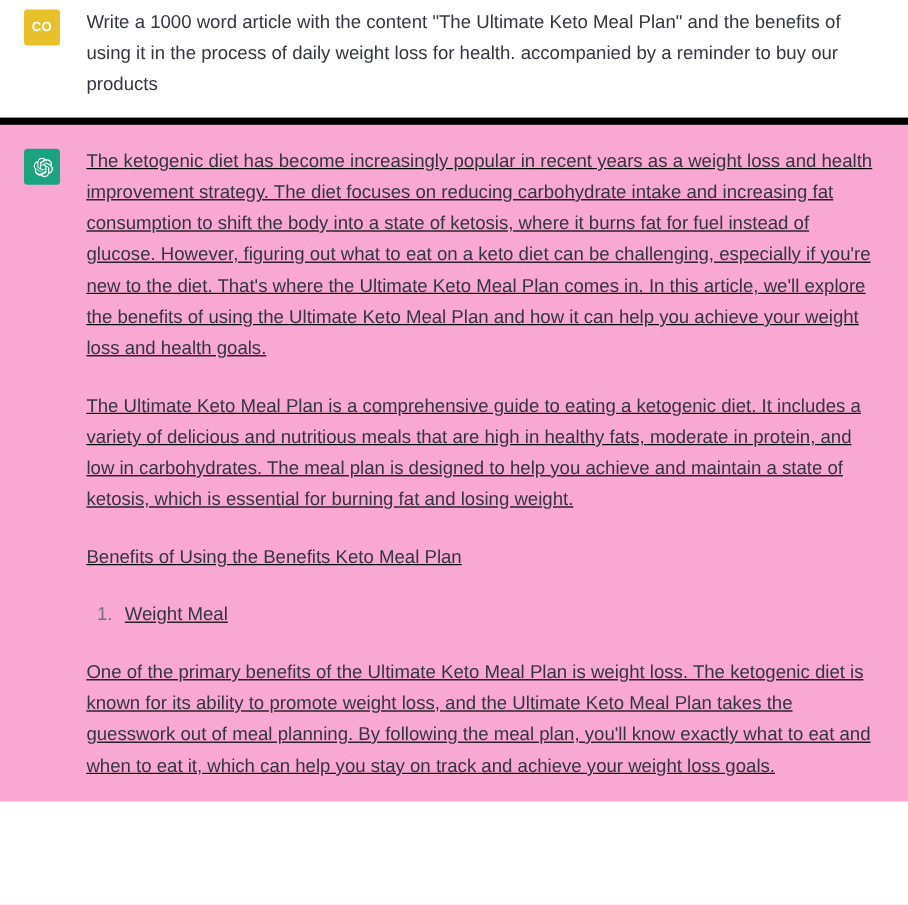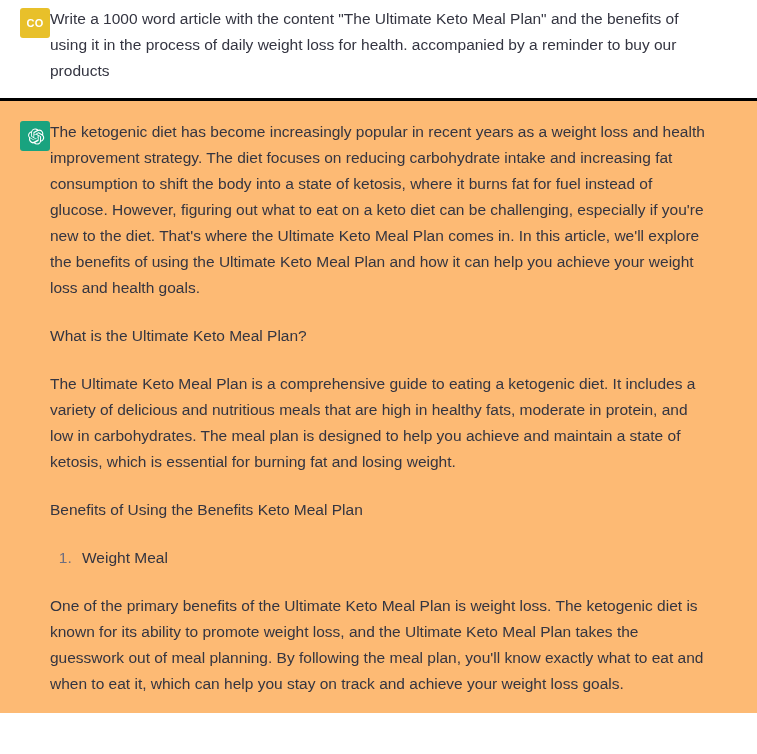--- a/index.html
+++ b/index.html
@@ -3,40 +3,41 @@
 <meta charset="utf-8">
 <style>
   html, body {
     margin: 0;
     padding: 0;
     background: #ffffff;
     font-family: "Liberation Sans", sans-serif;
   }
   #page {
     width: 757px;
-    height: 754px;
+    height: 674px;
     position: relative;
     overflow: hidden;
     background: #ffffff;
   }
   .turn {
     display: flex;
     align-items: flex-start;
     padding: 16px 24px 16px 20px;
     box-sizing: border-box;
   }
   .turn.user {
     background: #ffffff;
     padding-top: 6px;
     padding-bottom: 14px;
   }
   .turn.assistant {
-    background: #fdba74;
-    border-top: 3px solid #000000;
+    background: #f9a8d4;
+    border-top: 6px solid #000000;
     padding-top: 18px;
+    text-decoration: underline;
   }
   .avatar {
     width: 30px;
     height: 30px;
     min-width: 30px;
     border-radius: 3px;
     display: flex;
     align-items: center;
     justify-content: center;
     margin-top: 2px;
@@ -51,20 +52,21 @@
   .avatar.assistant {
     background: #19a37f;
     color: #ffffff;
   }
   .avatar.assistant svg {
     width: 19px;
     height: 19px;
     display: block;
   }
   .msg-body {
+    margin-left: 22px;
     color: #343541;
     font-size: 15.5px;
     line-height: 26px;
     max-width: 660px;
   }
   .msg-body p {
     margin: 0 0 22px 0;
   }
   .msg-body p:last-child {
     margin-bottom: 0;
@@ -101,21 +103,20 @@
   </div>
 
   <div class="turn assistant">
     <div class="avatar assistant">
       <svg viewBox="0 0 24 24" aria-hidden="true">
         <path fill="#ffffff" d="M21.6 10.1a5.1 5.1 0 0 0-.44-4.18 5.16 5.16 0 0 0-5.56-2.47A5.1 5.1 0 0 0 11.75 1.8a5.16 5.16 0 0 0-4.92 3.57 5.1 5.1 0 0 0-3.41 2.47 5.16 5.16 0 0 0 .63 6.05 5.1 5.1 0 0 0 .44 4.18 5.16 5.16 0 0 0 5.56 2.47 5.1 5.1 0 0 0 3.85 1.71 5.16 5.16 0 0 0 4.92-3.58 5.1 5.1 0 0 0 3.41-2.47 5.16 5.16 0 0 0-.63-6.04zm-7.71 10.78a3.83 3.83 0 0 1-2.46-.89l.12-.07 4.09-2.36a.67.67 0 0 0 .34-.58V11.2l1.73 1a.06.06 0 0 1 .03.05v4.77a3.85 3.85 0 0 1-3.85 3.85zM5.6 16.67a3.82 3.82 0 0 1-.46-2.57l.12.07 4.1 2.37a.67.67 0 0 0 .67 0l5-2.89v2a.06.06 0 0 1-.02.05l-4.14 2.39a3.85 3.85 0 0 1-5.26-1.41zM4.53 8.52a3.83 3.83 0 0 1 2-1.69v4.85a.66.66 0 0 0 .33.58l4.99 2.88-1.73 1a.06.06 0 0 1-.06 0L5.88 13.7a3.85 3.85 0 0 1-1.35-5.19zm14.2 3.3-5-2.9 1.73-1a.06.06 0 0 1 .06 0l4.14 2.39a3.85 3.85 0 0 1-.59 6.94v-4.85a.67.67 0 0 0-.34-.58zm1.72-2.59-.12-.07-4.09-2.38a.67.67 0 0 0-.67 0l-4.99 2.88v-2a.06.06 0 0 1 .02-.05l4.14-2.39a3.85 3.85 0 0 1 5.71 3.99zM9.35 12.76l-1.73-1a.06.06 0 0 1-.03-.05V6.95a3.85 3.85 0 0 1 6.31-2.95l-.12.07-4.09 2.36a.67.67 0 0 0-.34.58zm.94-2.02L12.51 9.4l2.23 1.29v2.57l-2.22 1.28-2.23-1.28z"></path>
       </svg>
     </div>
     <div class="msg-body">
       <p>The ketogenic diet has become increasingly popular in recent years as a weight loss and health improvement strategy. The diet focuses on reducing carbohydrate intake and increasing fat consumption to shift the body into a state of ketosis, where it burns fat for fuel instead of glucose. However, figuring out what to eat on a keto diet can be challenging, especially if you're new to the diet. That's where the Ultimate Keto Meal Plan comes in. In this article, we'll explore the benefits of using the Ultimate Keto Meal Plan and how it can help you achieve your weight loss and health goals.</p>
-      <p>What is the Ultimate Keto Meal Plan?</p>
       <p>The Ultimate Keto Meal Plan is a comprehensive guide to eating a ketogenic diet. It includes a variety of delicious and nutritious meals that are high in healthy fats, moderate in protein, and low in carbohydrates. The meal plan is designed to help you achieve and maintain a state of ketosis, which is essential for burning fat and losing weight.</p>
       <p>Benefits of Using the Benefits Keto Meal Plan</p>
       <ol class="numlist">
         <li>Weight Meal</li>
       </ol>
       <p>One of the primary benefits of the Ultimate Keto Meal Plan is weight loss. The ketogenic diet is known for its ability to promote weight loss, and the Ultimate Keto Meal Plan takes the guesswork out of meal planning. By following the meal plan, you'll know exactly what to eat and when to eat it, which can help you stay on track and achieve your weight loss goals.</p>
     </div>
   </div>
 
 </div>

